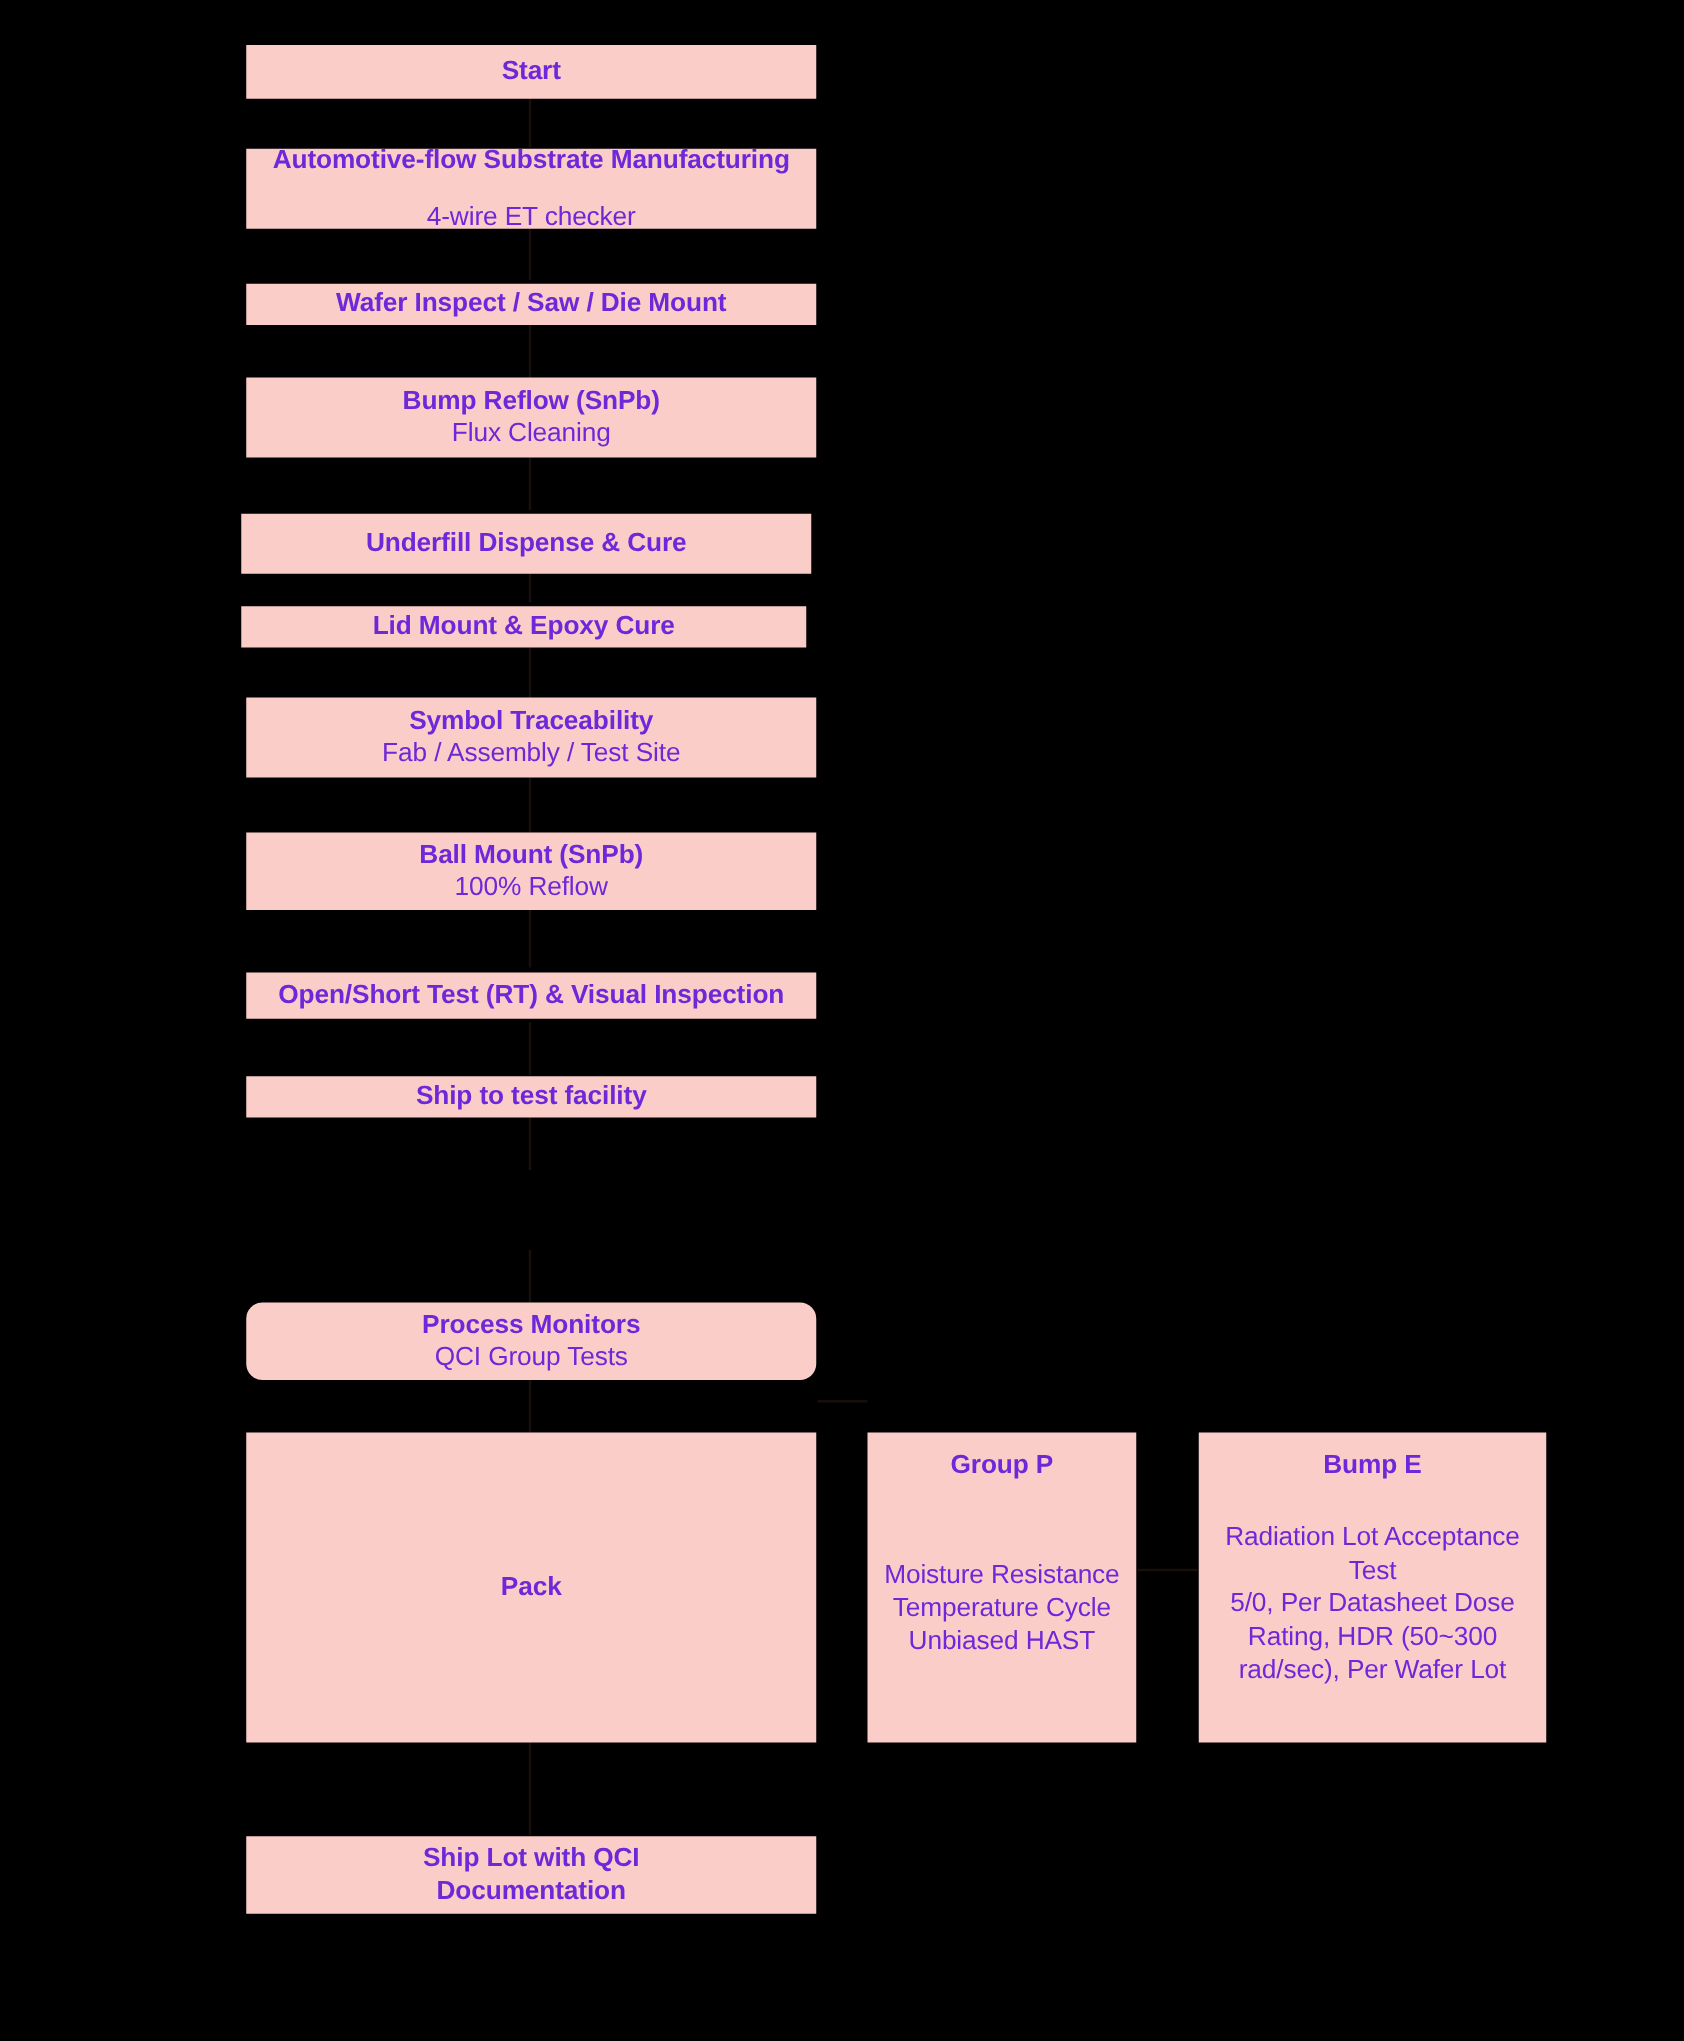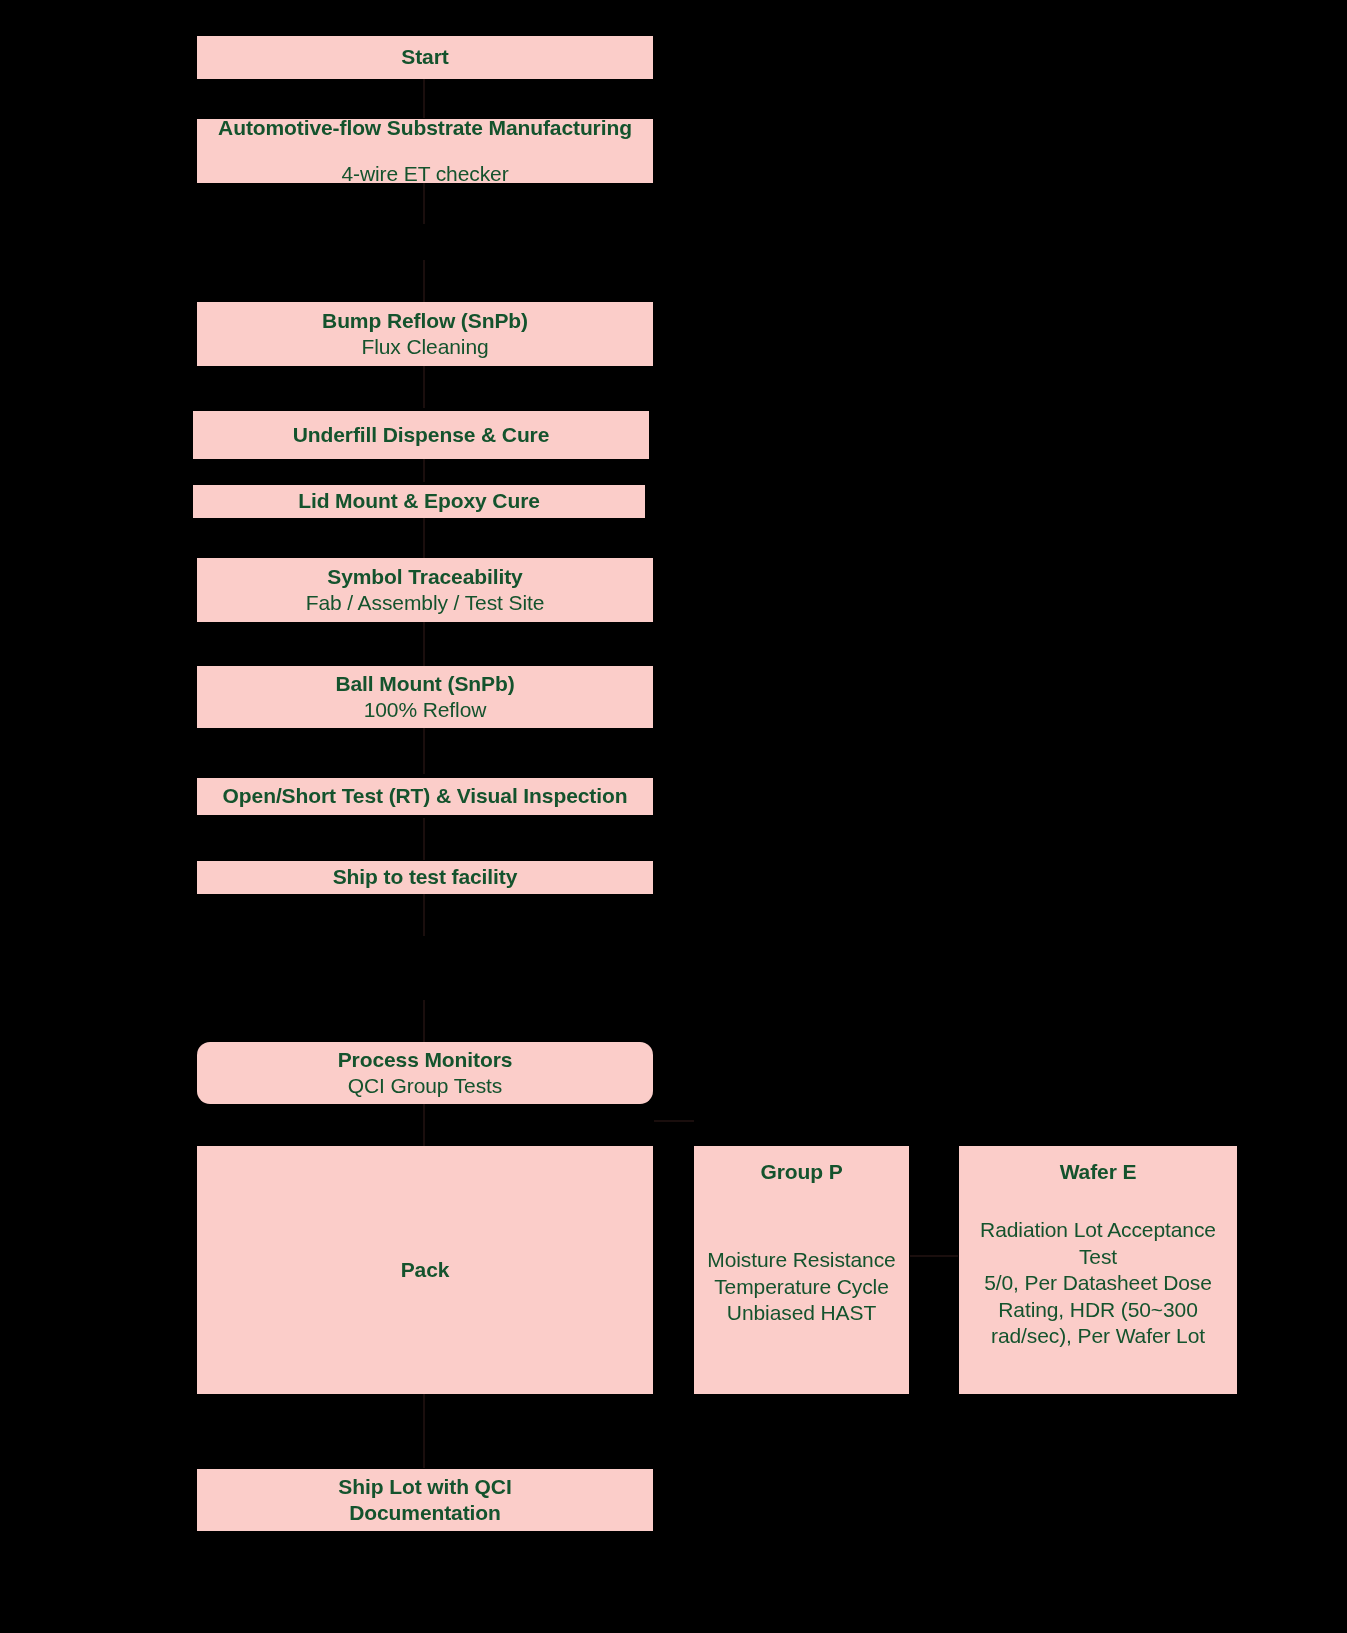--- a/index.html
+++ b/index.html
@@ -17,21 +17,21 @@
   #canvas {
     position: absolute;
     left: 0; top: 0;
     width: 1347px;
     height: 1633px;
     background: #000000;
   }
   .node {
     position: absolute;
     background: #fbcdc9;
-    color: #14532d;
+    color: #6d28d9;
     box-sizing: border-box;
     display: flex;
     flex-direction: column;
     align-items: center;
     justify-content: center;
     text-align: center;
     line-height: 1.26;
     padding: 14px 6px;
   }
   .node .t1 {
@@ -78,20 +78,23 @@
 
   <div class="node" style="left:197px; top:36px; width:456px; height:43px;">
     <div class="t1">Start</div>
   </div>
 
   <div class="node" style="left:197px; top:119px; width:456px; height:64px;gap:19px;">
     <div class="t1">Automotive-flow Substrate Manufacturing</div>
     <div class="t2">4-wire ET checker</div>
   </div>
 
+  <div class="node" style="left:197px; top:227px; width:456px; height:33px;">
+    <div class="t1">Wafer Inspect / Saw / Die Mount</div>
+  </div>
 
   <div class="node" style="left:197px; top:302px; width:456px; height:64px;">
     <div class="t1">Bump Reflow (SnPb)</div>
     <div class="t2">Flux Cleaning</div>
   </div>
 
   <div class="node" style="left:193px; top:411px; width:456px; height:48px;">
     <div class="t1">Underfill Dispense &amp; Cure</div>
   </div>
 
@@ -133,19 +136,19 @@
 
   <div class="node" style="left:694px; top:1146px; width:215px; height:248px; justify-content:flex-start; padding-top:13px;">
     <div class="t1">Group P</div>
     <div class="spacer" style="height:62px;"></div>
     <div class="t2">Moisture Resistance</div>
     <div class="t2">Temperature Cycle</div>
     <div class="t2">Unbiased HAST</div>
   </div>
 
   <div class="node" style="left:959px; top:1146px; width:278px; height:248px; justify-content:flex-start; padding-top:13px;">
-    <div class="t1">Wafer E</div>
+    <div class="t1">Bump E</div>
     <div class="spacer" style="height:32px;"></div>
     <div class="t2 wrap" style="max-width:262px;">Radiation Lot Acceptance Test</div>
     <div class="t2 wrap" style="max-width:256px;">5/0, Per Datasheet Dose Rating, HDR (50~300 rad/sec), Per Wafer Lot</div>
   </div>
 
 </div>
 
 </body></html>

